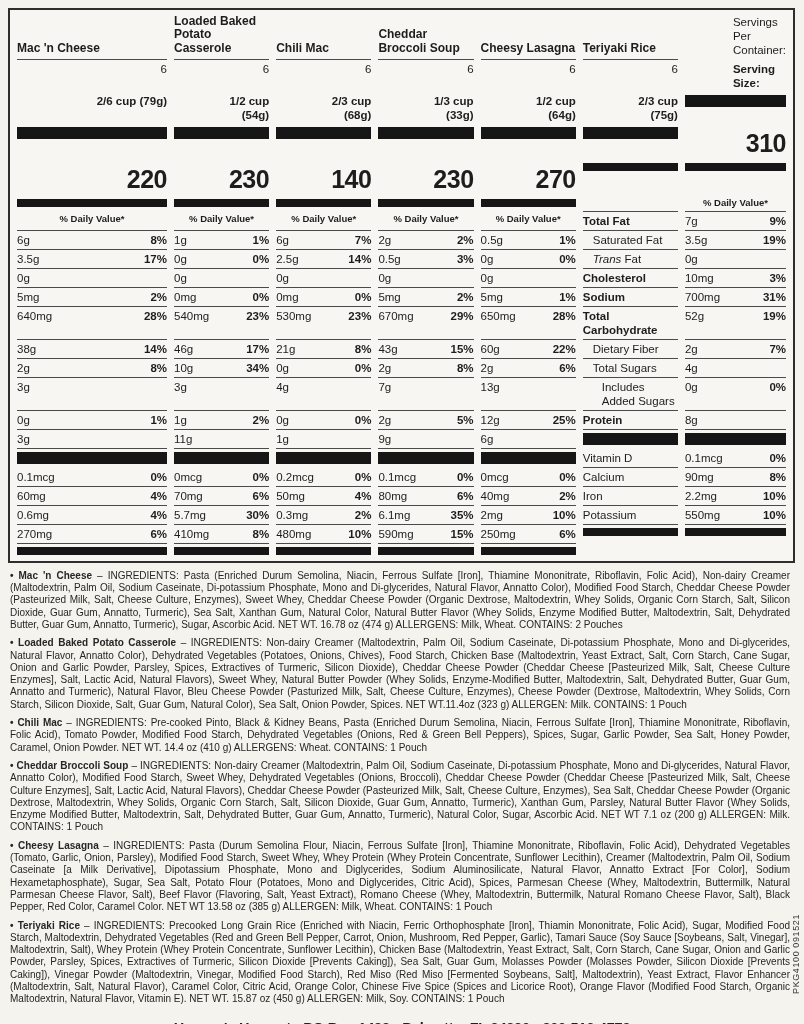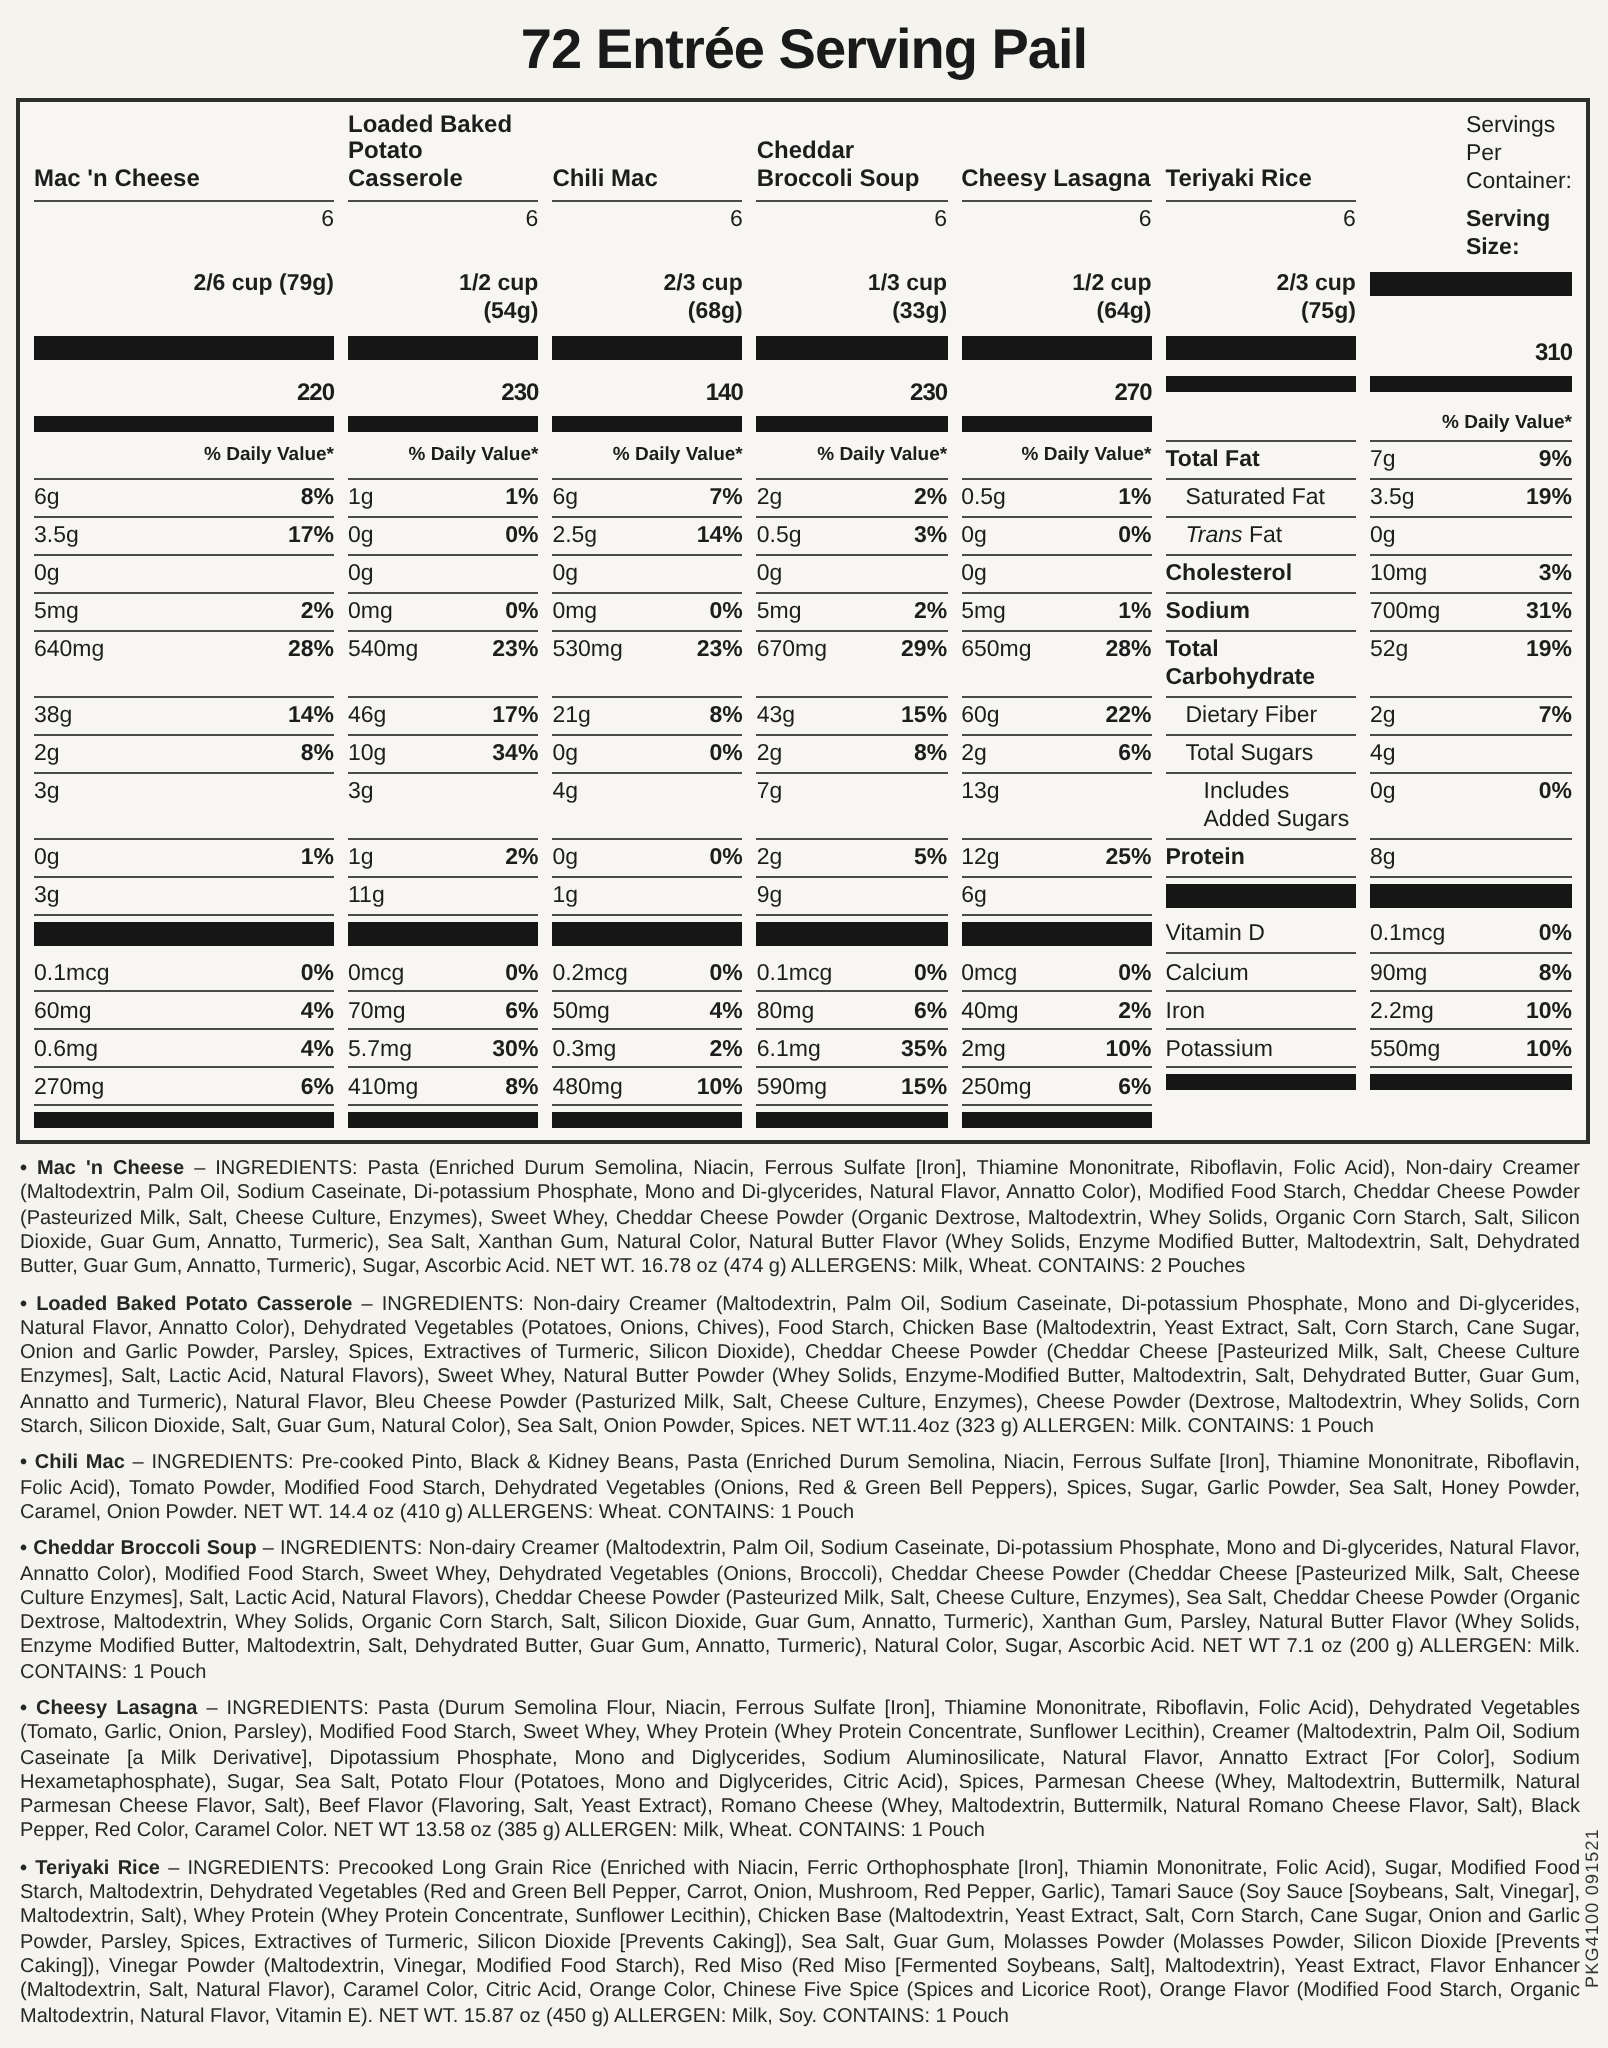--- a/index.html
+++ b/index.html
@@ -33,43 +33,42 @@
   .val { display:flex; justify-content:space-between; }
   .val.single { justify-content:flex-start; }
   .amt { text-align:left; }
   .dv { font-weight:bold; text-align:right; }
   .ind1 { padding-left:10px; }
   .ind2 { padding-left:19px; }
   .bar { background:#161616; border-bottom:none; padding:0; margin:3px 0 3px 0; }
   .bar.tall { height:12px; }
   .bar.med  { height:8px; }
   .cal-label { font-size:17px; font-weight:bold; border-bottom:none; padding-top:6px; }
-  .cal-val { font-size:12px; font-weight:bold; text-align:right; border-bottom:none; padding-top:4px; letter-spacing:-0.5px; }
-  .dvh { font-size:9.5px; font-weight:bold; text-align:right; padding:1px 0 2px 0; }
+  .cal-val { font-size:25px; font-weight:bold; text-align:right; border-bottom:none; padding-top:4px; letter-spacing:-0.5px; }
+  .dvh { font-size:9.5px; font-weight:bold; text-align:center; padding:1px 0 2px 0; }
   .footnote { font-size:9.6px; padding:3px 2px 2px 2px; color:#222; }
   .ingredients { padding:7px 14px 0 10px; }
   .ing-p { font-size:10px; line-height:12.3px; text-align:justify; margin-bottom:6px; color:#262626; }
   .ing-name { font-weight:bold; }
   .footer {
     text-align:center; font-weight:bold; font-size:14.5px; letter-spacing:-0.2px;
     margin-top:14px; color:#202020;
   }
   .side-code {
     position:absolute; right:3px; bottom:30px;
     writing-mode:vertical-rl; transform:rotate(180deg);
     font-size:9px; letter-spacing:0.6px; color:#333;
   }
   em { font-style:italic; }
 </style>
 </head>
 <body>
 
 <div class="page">
 
-  <div class="title">72 Entrée Serving Pail</div>
 
   <div class="nf-box">
     <div class="nf-grid">
 
       <div class="c hd-prod">Mac 'n Cheese</div>
       <div class="c hd-prod">Loaded Baked Potato Casserole</div>
       <div class="c hd-prod">Chili Mac</div>
       <div class="c hd-prod">Cheddar Broccoli Soup</div>
       <div class="c hd-prod">Cheesy Lasagna</div>
       <div class="c hd-prod">Teriyaki Rice</div>

